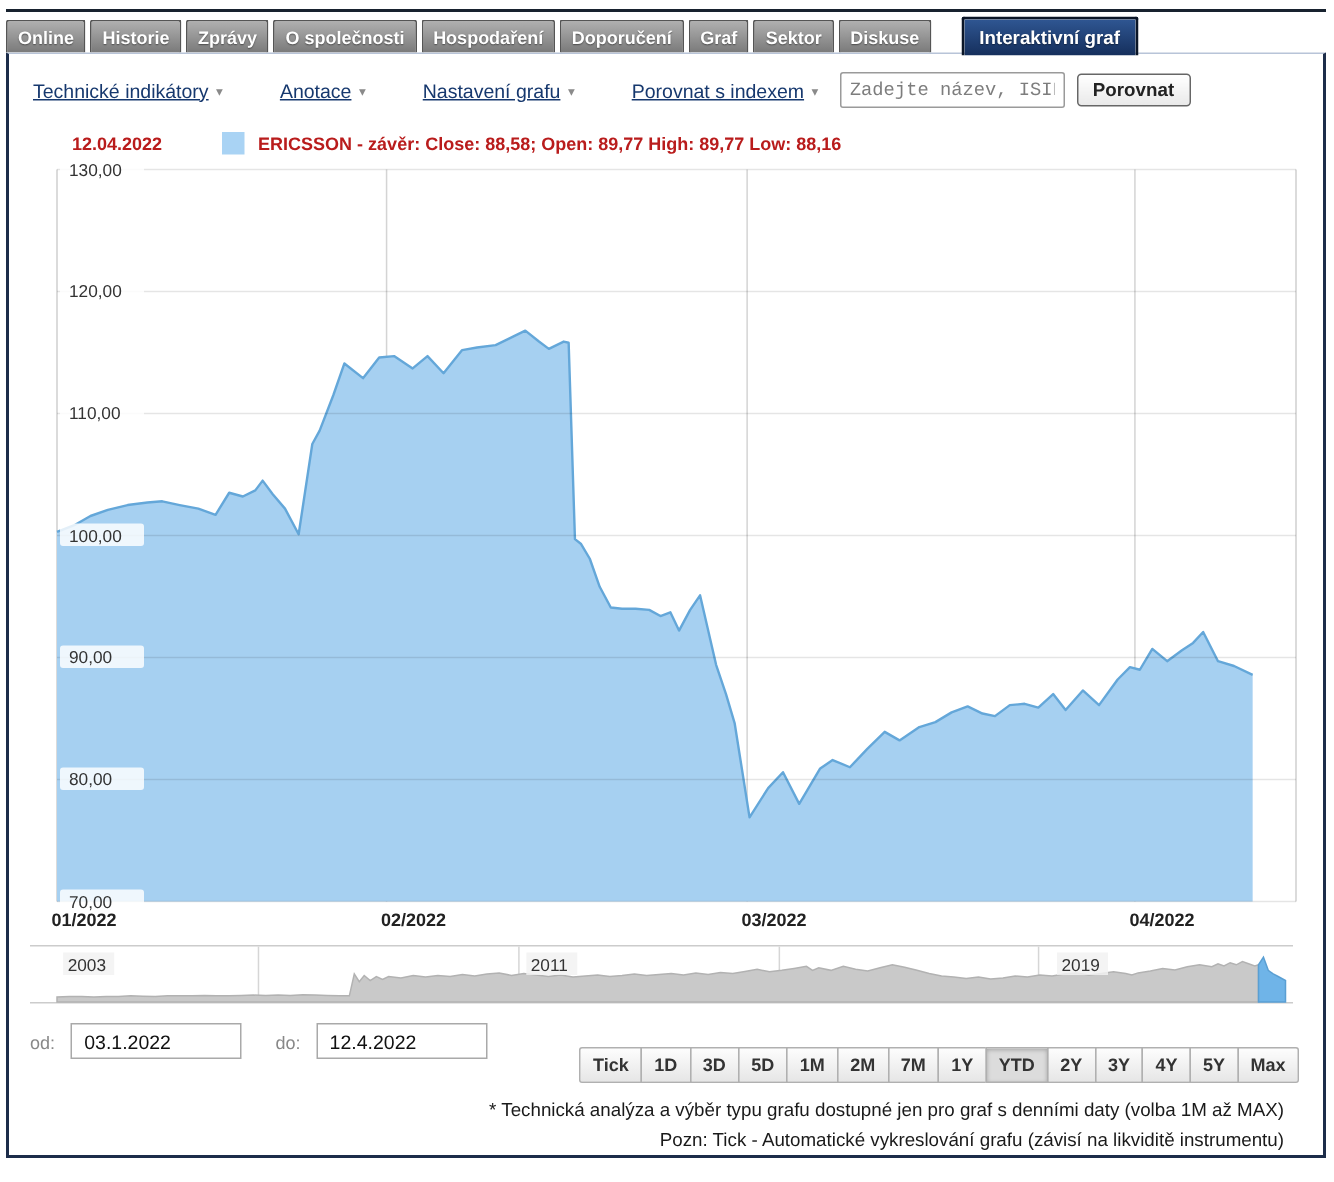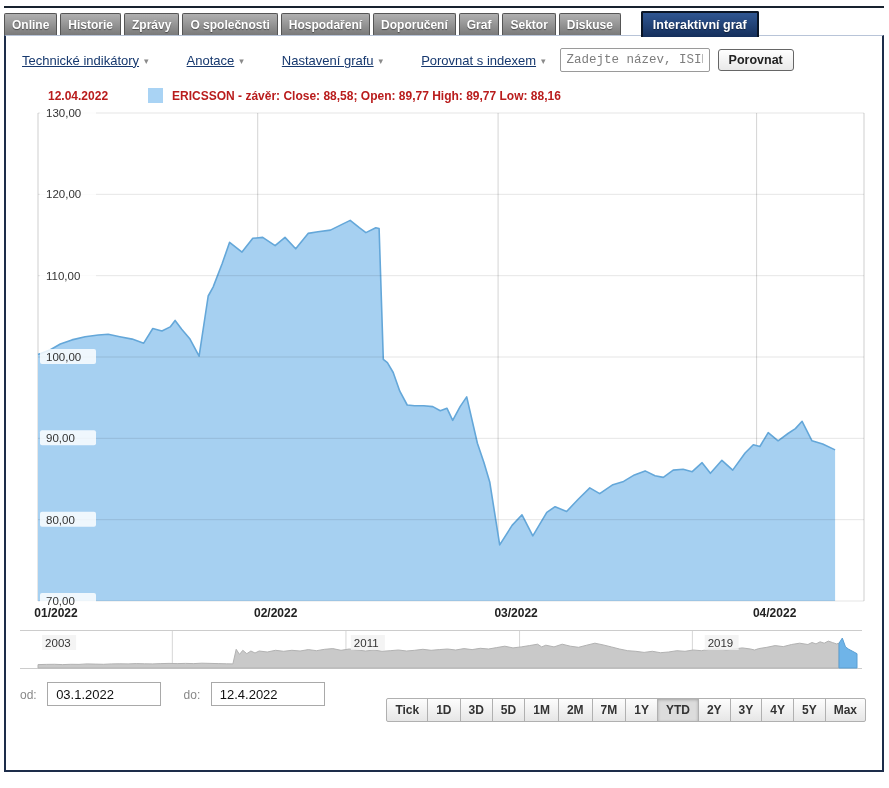--- a/index.html
+++ b/index.html
@@ -168,16 +168,20 @@
             <button class="rbtn">1Y</button>
             <button class="rbtn active">YTD</button>
             <button class="rbtn">2Y</button>
             <button class="rbtn">3Y</button>
             <button class="rbtn">4Y</button>
             <button class="rbtn">5Y</button>
             <button class="rbtn">Max</button>
           </div>
       </div>
 
+      <div class="footnotes">
+        <div>* Technická analýza a výběr typu grafu dostupné jen pro graf s denními daty (volba 1M až MAX)</div>
+        <div>Pozn: Tick - Automatické vykreslování grafu (závisí na likviditě instrumentu)</div>
+      </div>
 
     </div>
   </div>
 </div>
 
 </body></html>

